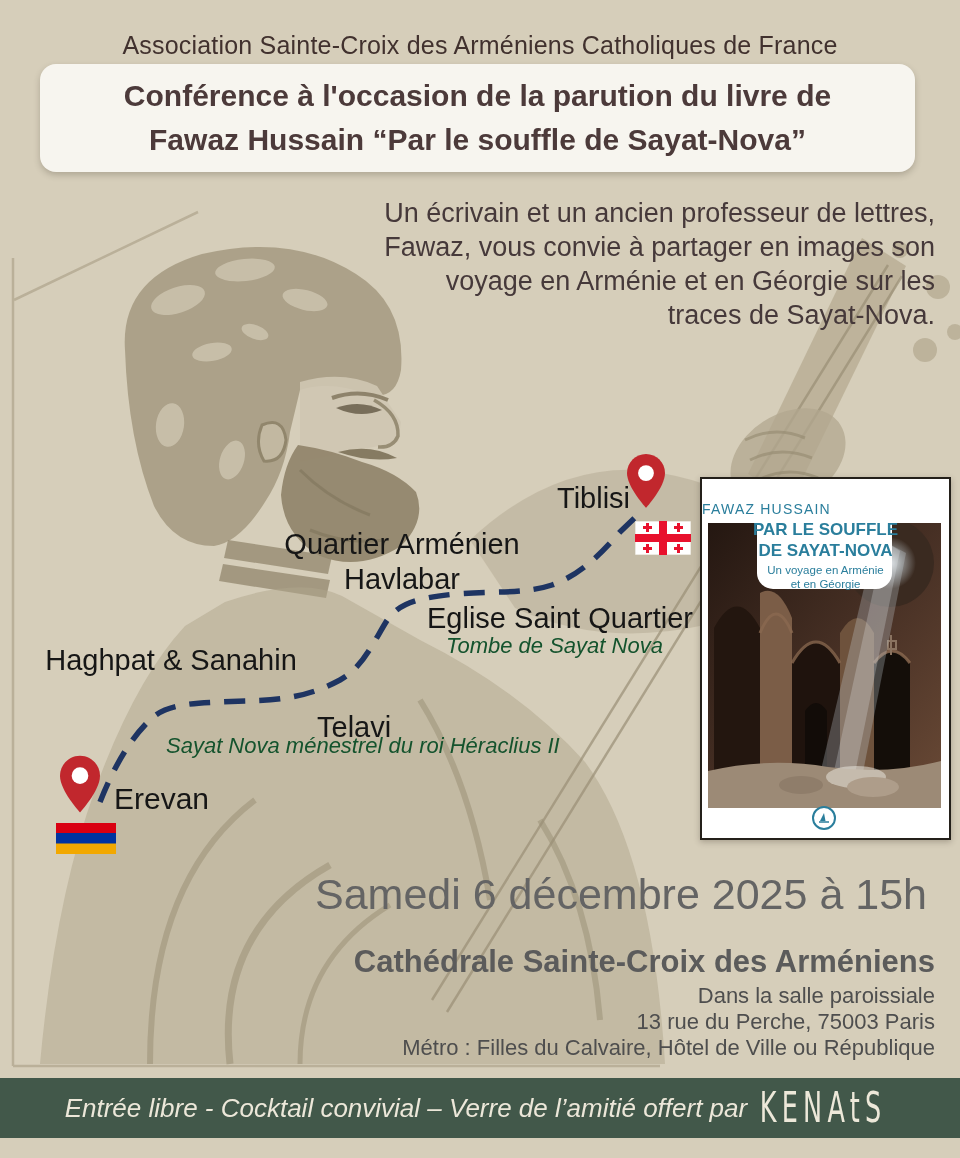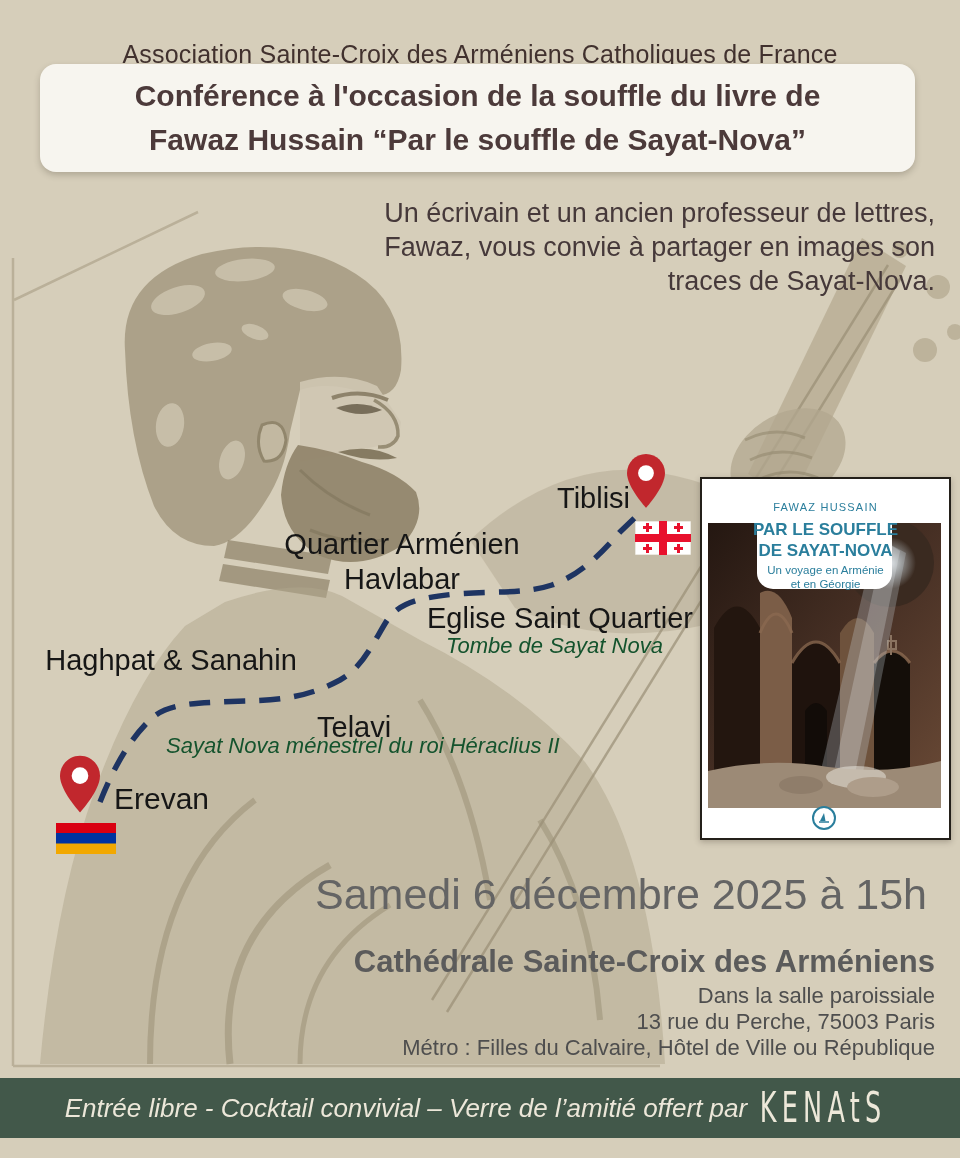--- a/index.html
+++ b/index.html
@@ -7,21 +7,21 @@
     position:relative;width:960px;height:1158px;margin:0 auto;
     background:#d6ceba;overflow:hidden;
     font-family:"Liberation Sans",sans-serif;
   }
   .abs{position:absolute;}
   svg{display:block;}
 
   
   .association{
     left:0;top:31px;width:100%;text-align:center;
-    font-size:25px;color:#41312e;letter-spacing:.2px;margin-top:9px;
+    font-size:25px;color:#41312e;letter-spacing:.2px;
   }
   .title-box{
     left:40px;top:64px;width:875px;height:108px;
     background:#f7f5ef;border-radius:16px;
     box-shadow:0 3px 6px rgba(60,50,40,.25);
     display:flex;flex-direction:column;justify-content:center;
     text-align:center;
   }
   .title-line{font-size:30px;font-weight:bold;color:#4c3a3a;line-height:44px;}
 
@@ -42,22 +42,22 @@
   .book-cover{
     left:700px;top:477px;width:251px;height:363px;
     background:#ffffff;border:2px solid #24201a;box-sizing:border-box;
     box-shadow:0 2px 6px rgba(60,50,40,.3);
   }
   .book-photo{position:absolute;left:6px;top:44px;width:233px;height:285px;overflow:hidden;}
   .book-tab{
     position:absolute;left:55px;top:30px;width:135px;height:80px;
     background:#ffffff;border-radius:0 0 16px 16px;
   }
-  .book-author{position:absolute;left:0;top:22px;width:100%;text-align:center;
-    font-size:11px;letter-spacing:1.2px;color:#2a7e9c;font-weight:500;}
+  .book-author{position:absolute;left:0;top:22px;width:100%;text-align:left;
+    font-size:14px;letter-spacing:1.2px;color:#2a7e9c;font-weight:500;}
   .book-title{position:absolute;left:0;top:40px;width:100%;text-align:center;
     font-size:17px;font-weight:bold;color:#2a7e9c;line-height:21px;}
   .book-subtitle{position:absolute;left:0;top:84px;width:100%;text-align:center;
     font-size:11.5px;color:#2a7e9c;line-height:14px;}
   .book-badge{
     position:absolute;left:110px;top:327px;width:24px;height:24px;border-radius:50%;
     background:#ffffff;border:2px solid #2a7e9c;box-sizing:border-box;
     display:flex;align-items:center;justify-content:center;
   }
 
@@ -151,27 +151,28 @@
   <svg class="abs" width="960" height="1158" viewBox="0 0 960 1158" style="left:0;top:0;pointer-events:none;">
     <path d="M 100 802 C 112 772 128 740 152 718 C 170 702 200 703 245 701
              C 285 700 310 696 340 680 C 362 668 372 645 386 622
              C 398 603 418 598 455 594 C 495 591 525 594 552 585
              C 580 575 600 555 620 532 L 643 510" fill="none" stroke="#1e3462" stroke-width="5.5" stroke-dasharray="21 14"></path>
   </svg>
 
   <div class="abs association">Association Sainte-Croix des Arméniens Catholiques de France</div>
 
   <div class="abs title-box">
-    <div class="title-line">Conférence à l'occasion de la souffle du livre de</div>
+    <div class="title-line">Conférence à l'occasion de la parution du livre de</div>
     <div class="title-line">Fawaz Hussain “Par le souffle de Sayat-Nova”</div>
   </div>
 
   <div class="abs intro">
     <div>Un écrivain et un ancien professeur de lettres,</div>
     <div>Fawaz, vous convie à partager en images son</div>
+    <div>voyage en Arménie et en Géorgie sur les</div>
     <div>traces de Sayat-Nova.</div>
   </div>
 
   <div class="abs map-label" style="left:557px;top:482px;">Tiblisi</div>
 
   <div class="abs two-line map-label" style="left:282px;top:527px;width:240px;">
     <div>Quartier Arménien</div>
     <div>Havlabar</div>
   </div>
 

